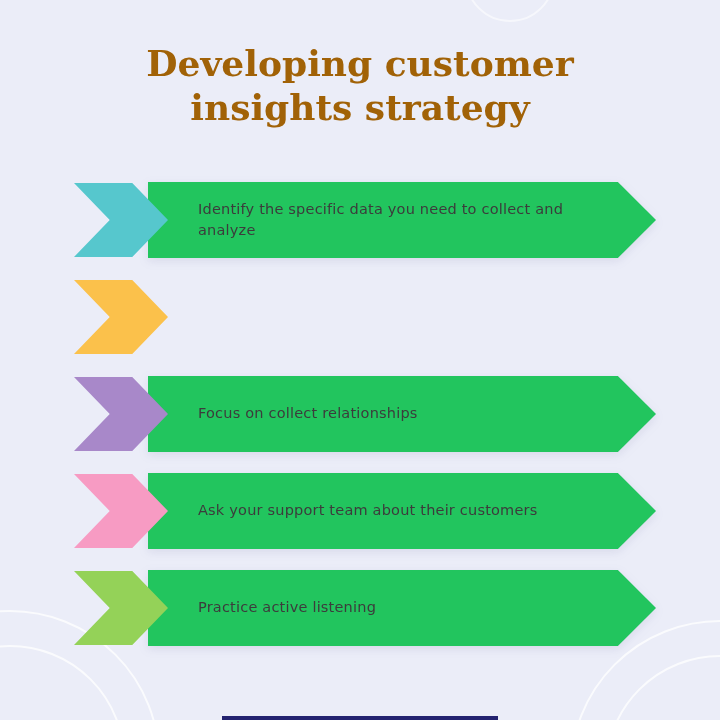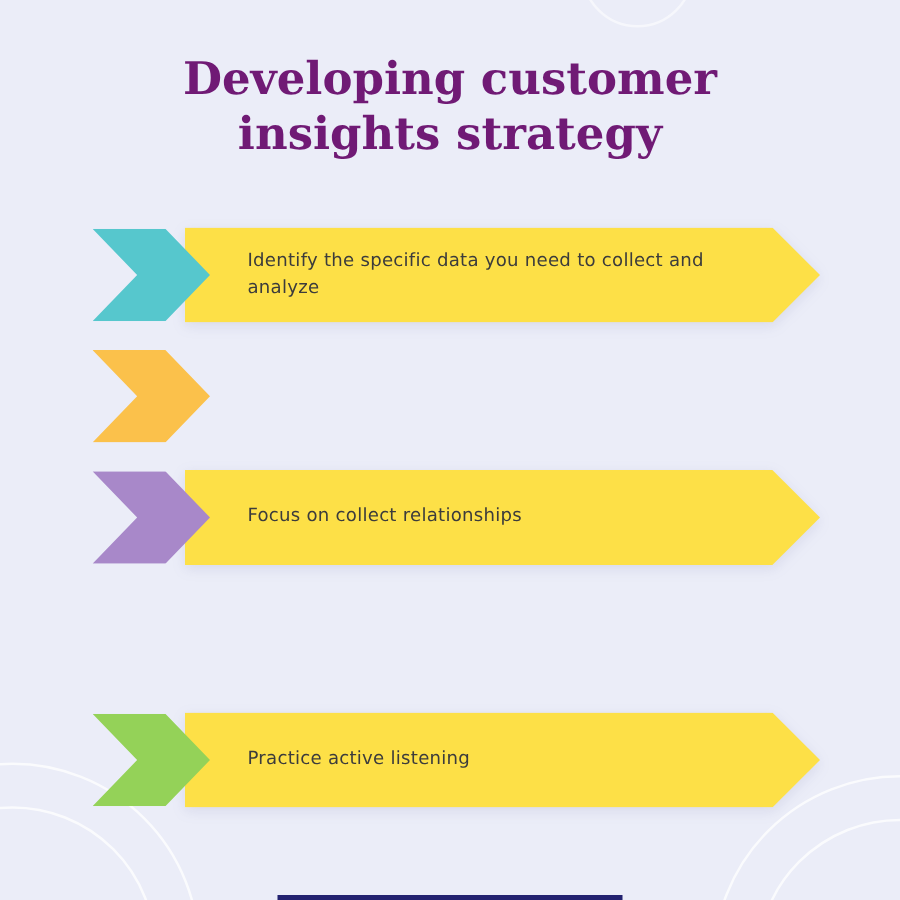--- a/index.html
+++ b/index.html
@@ -44,21 +44,21 @@
     position: absolute;
     left: 148px;
     top: 0;
     width: 508px;
     height: 76px;
     filter: drop-shadow(0 3px 5px rgba(80, 80, 140, 0.12));
   }
   .banner {
     width: 100%;
     height: 100%;
-    background: #fde047;
+    background: #22c55e;
     clip-path: polygon(0 0, 92.5% 0, 100% 50%, 92.5% 100%, 0 100%);
     display: flex;
     align-items: center;
     padding-left: 50px;
     padding-right: 70px;
   }
   .step-text {
     font-size: 14.5px;
     line-height: 1.45;
     letter-spacing: 0.2px;
@@ -96,21 +96,21 @@
     width: 276px;
     height: 4px;
     background: #232270;
   }
 </style>
 </head>
 <body>
 
 <div class="canvas" style="background-color: rgb(235, 237, 248);">
 
-  <h1 class="title" style="color: #701a75;">Developing customer insights strategy</h1>
+  <h1 class="title" style="color: #a16207;">Developing customer insights strategy</h1>
 
   <div class="row row-1">
     <div class="banner-wrap">
       <div class="banner">
         <span class="step-text" style="color: rgb(60, 60, 60);">Identify the specific data you need to collect and analyze</span>
       </div>
     </div>
     <div class="chevron" style="background-color: rgb(86, 199, 205);"></div>
   </div>
 
@@ -120,20 +120,28 @@
 
   <div class="row row-3">
     <div class="banner-wrap">
       <div class="banner">
         <span class="step-text" style="color: rgb(60, 60, 60);">Focus on collect relationships</span>
       </div>
     </div>
     <div class="chevron" style="background-color: rgb(168, 136, 201);"></div>
   </div>
 
+  <div class="row row-4">
+    <div class="banner-wrap">
+      <div class="banner">
+        <span class="step-text" style="color: rgb(60, 60, 60);">Ask your support team about their customers</span>
+      </div>
+    </div>
+    <div class="chevron" style="background-color: rgb(247, 155, 195);"></div>
+  </div>
 
   <div class="row row-5">
     <div class="banner-wrap">
       <div class="banner">
         <span class="step-text" style="color: rgb(60, 60, 60);">Practice active listening</span>
       </div>
     </div>
     <div class="chevron" style="background-color: rgb(148, 210, 88);"></div>
   </div>
 

